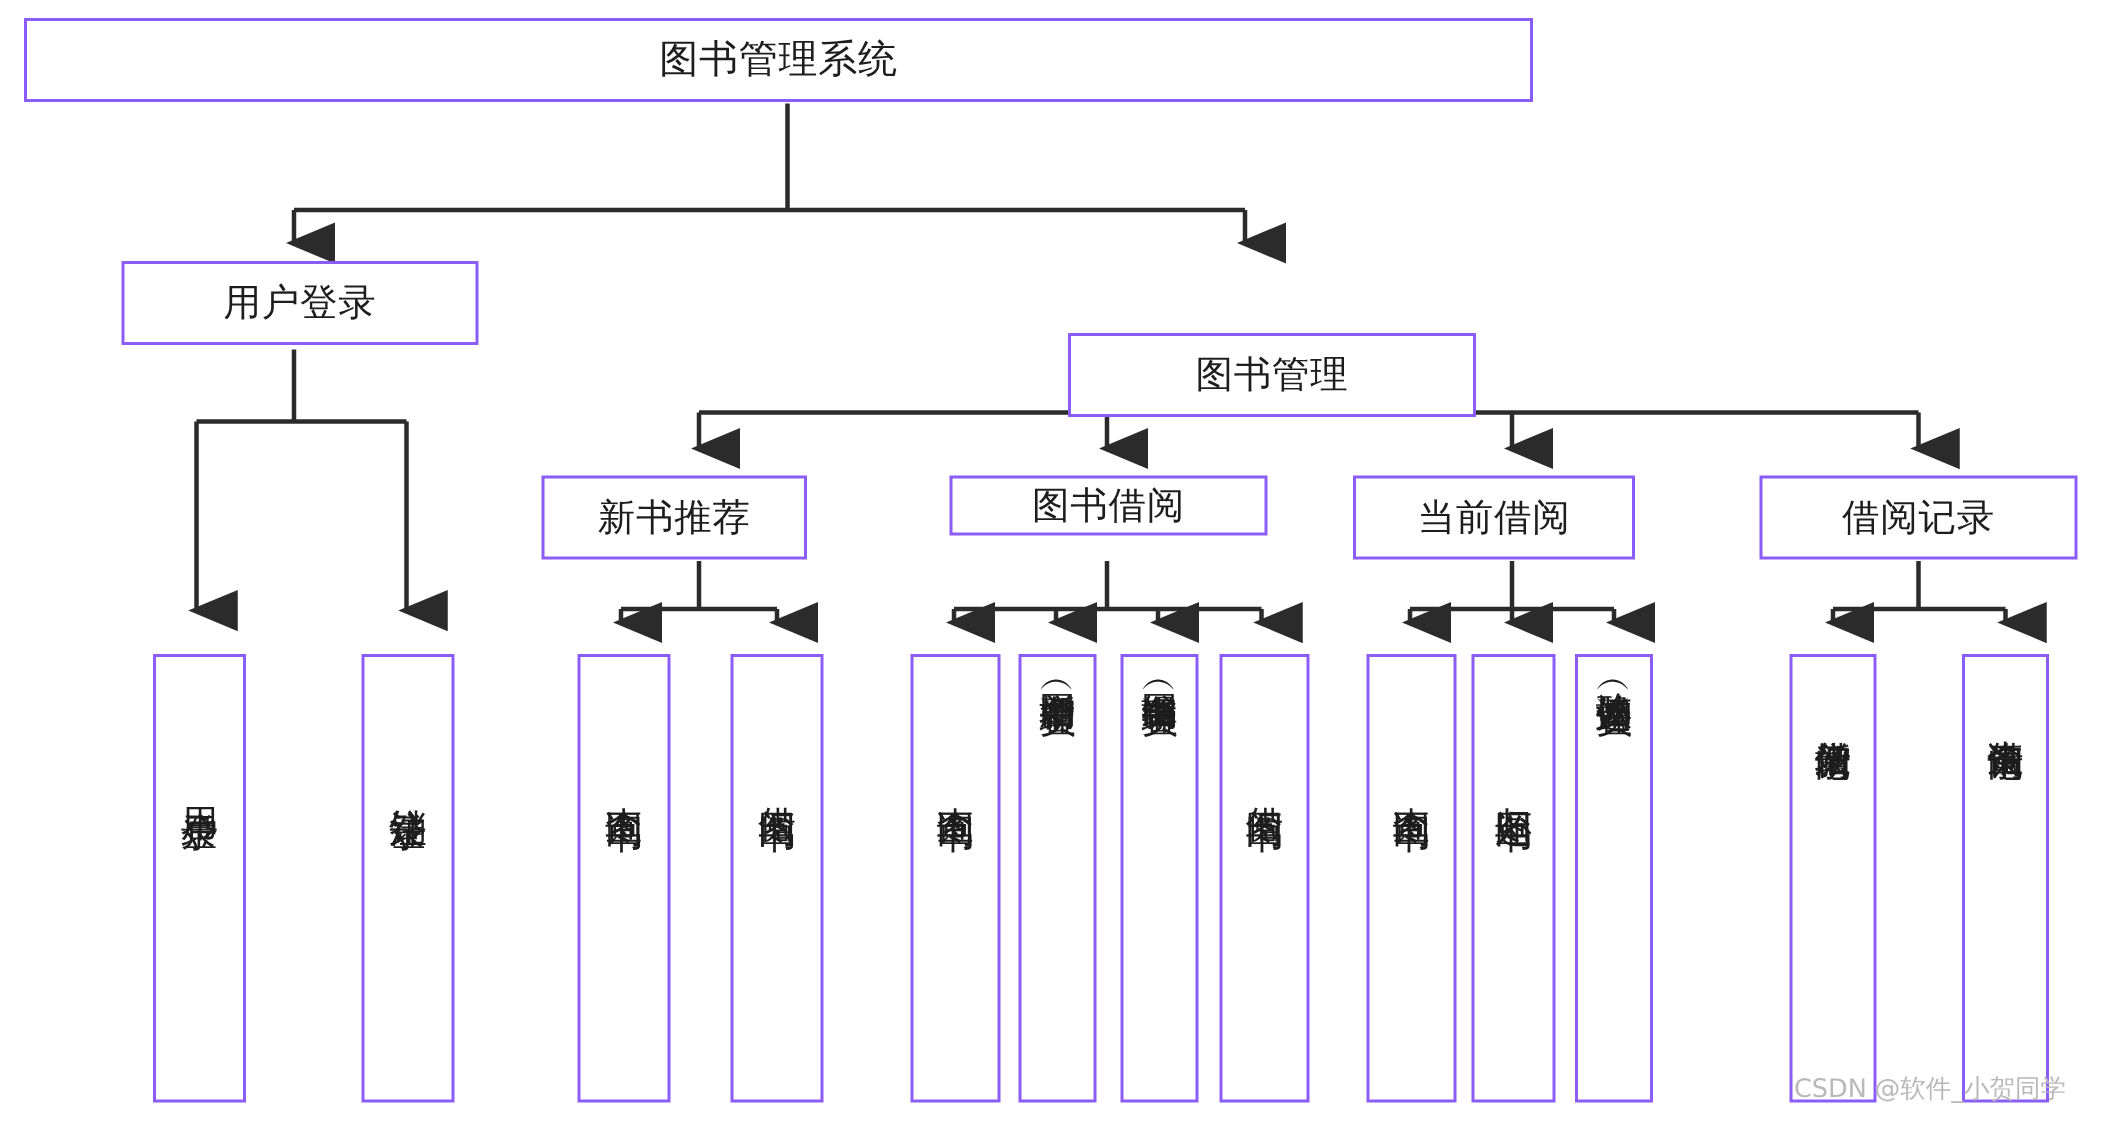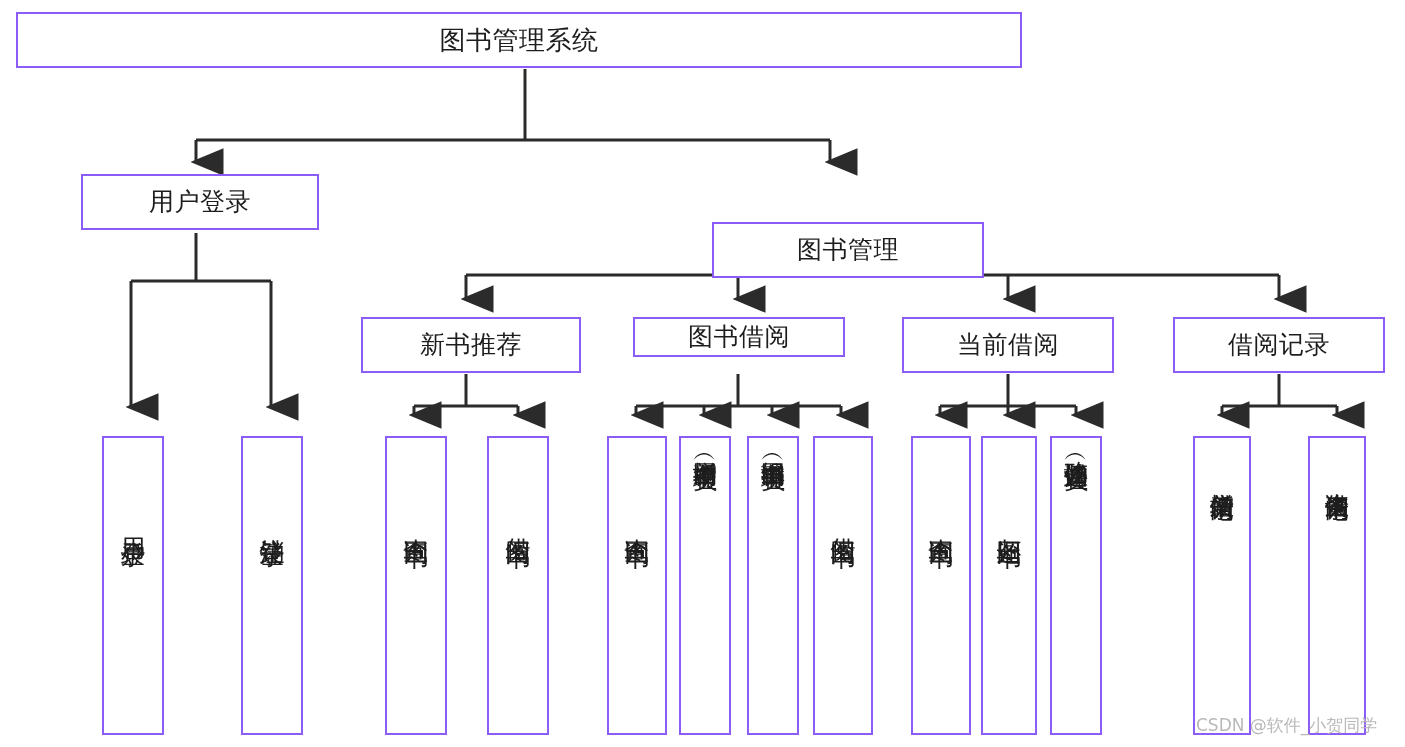--- a/index.html
+++ b/index.html
@@ -137,27 +137,27 @@
     <span class="label">图书管理系统</span>
   </div>
 
   <div class="node horiz" style="left:81px; top:174px; width:238px; height:56px;">
     <span class="label">用户登录</span>
   </div>
   <div class="node horiz" style="left:712px; top:174px; width:272px; height:56px;margin-top:48px;">
     <span class="label">图书管理</span>
   </div>
 
-  <div class="node horiz" style="left:361px; top:317px; width:220px; height:56px;">
+  <div class="node horiz" style="left:361px; top:317px; width:177px; height:56px;">
     <span class="label">新书推荐</span>
   </div>
   <div class="node horiz" style="left:633px; top:317px; width:212px; height:40px;">
     <span class="label">图书借阅</span>
   </div>
-  <div class="node horiz" style="left:902px; top:317px; width:212px; height:56px;">
+  <div class="node horiz" style="left:902px; top:317px; width:188px; height:56px;">
     <span class="label">当前借阅</span>
   </div>
   <div class="node horiz" style="left:1173px; top:317px; width:212px; height:56px;">
     <span class="label">借阅记录</span>
   </div>
 
   <div class="node leaf" style="left:102px; top:436px; width:62px; height:299px; padding-top:80px;">
     <span class="label">用户登录</span>
   </div>
   <div class="node leaf" style="left:241px; top:436px; width:62px; height:299px; padding-top:80px;">

